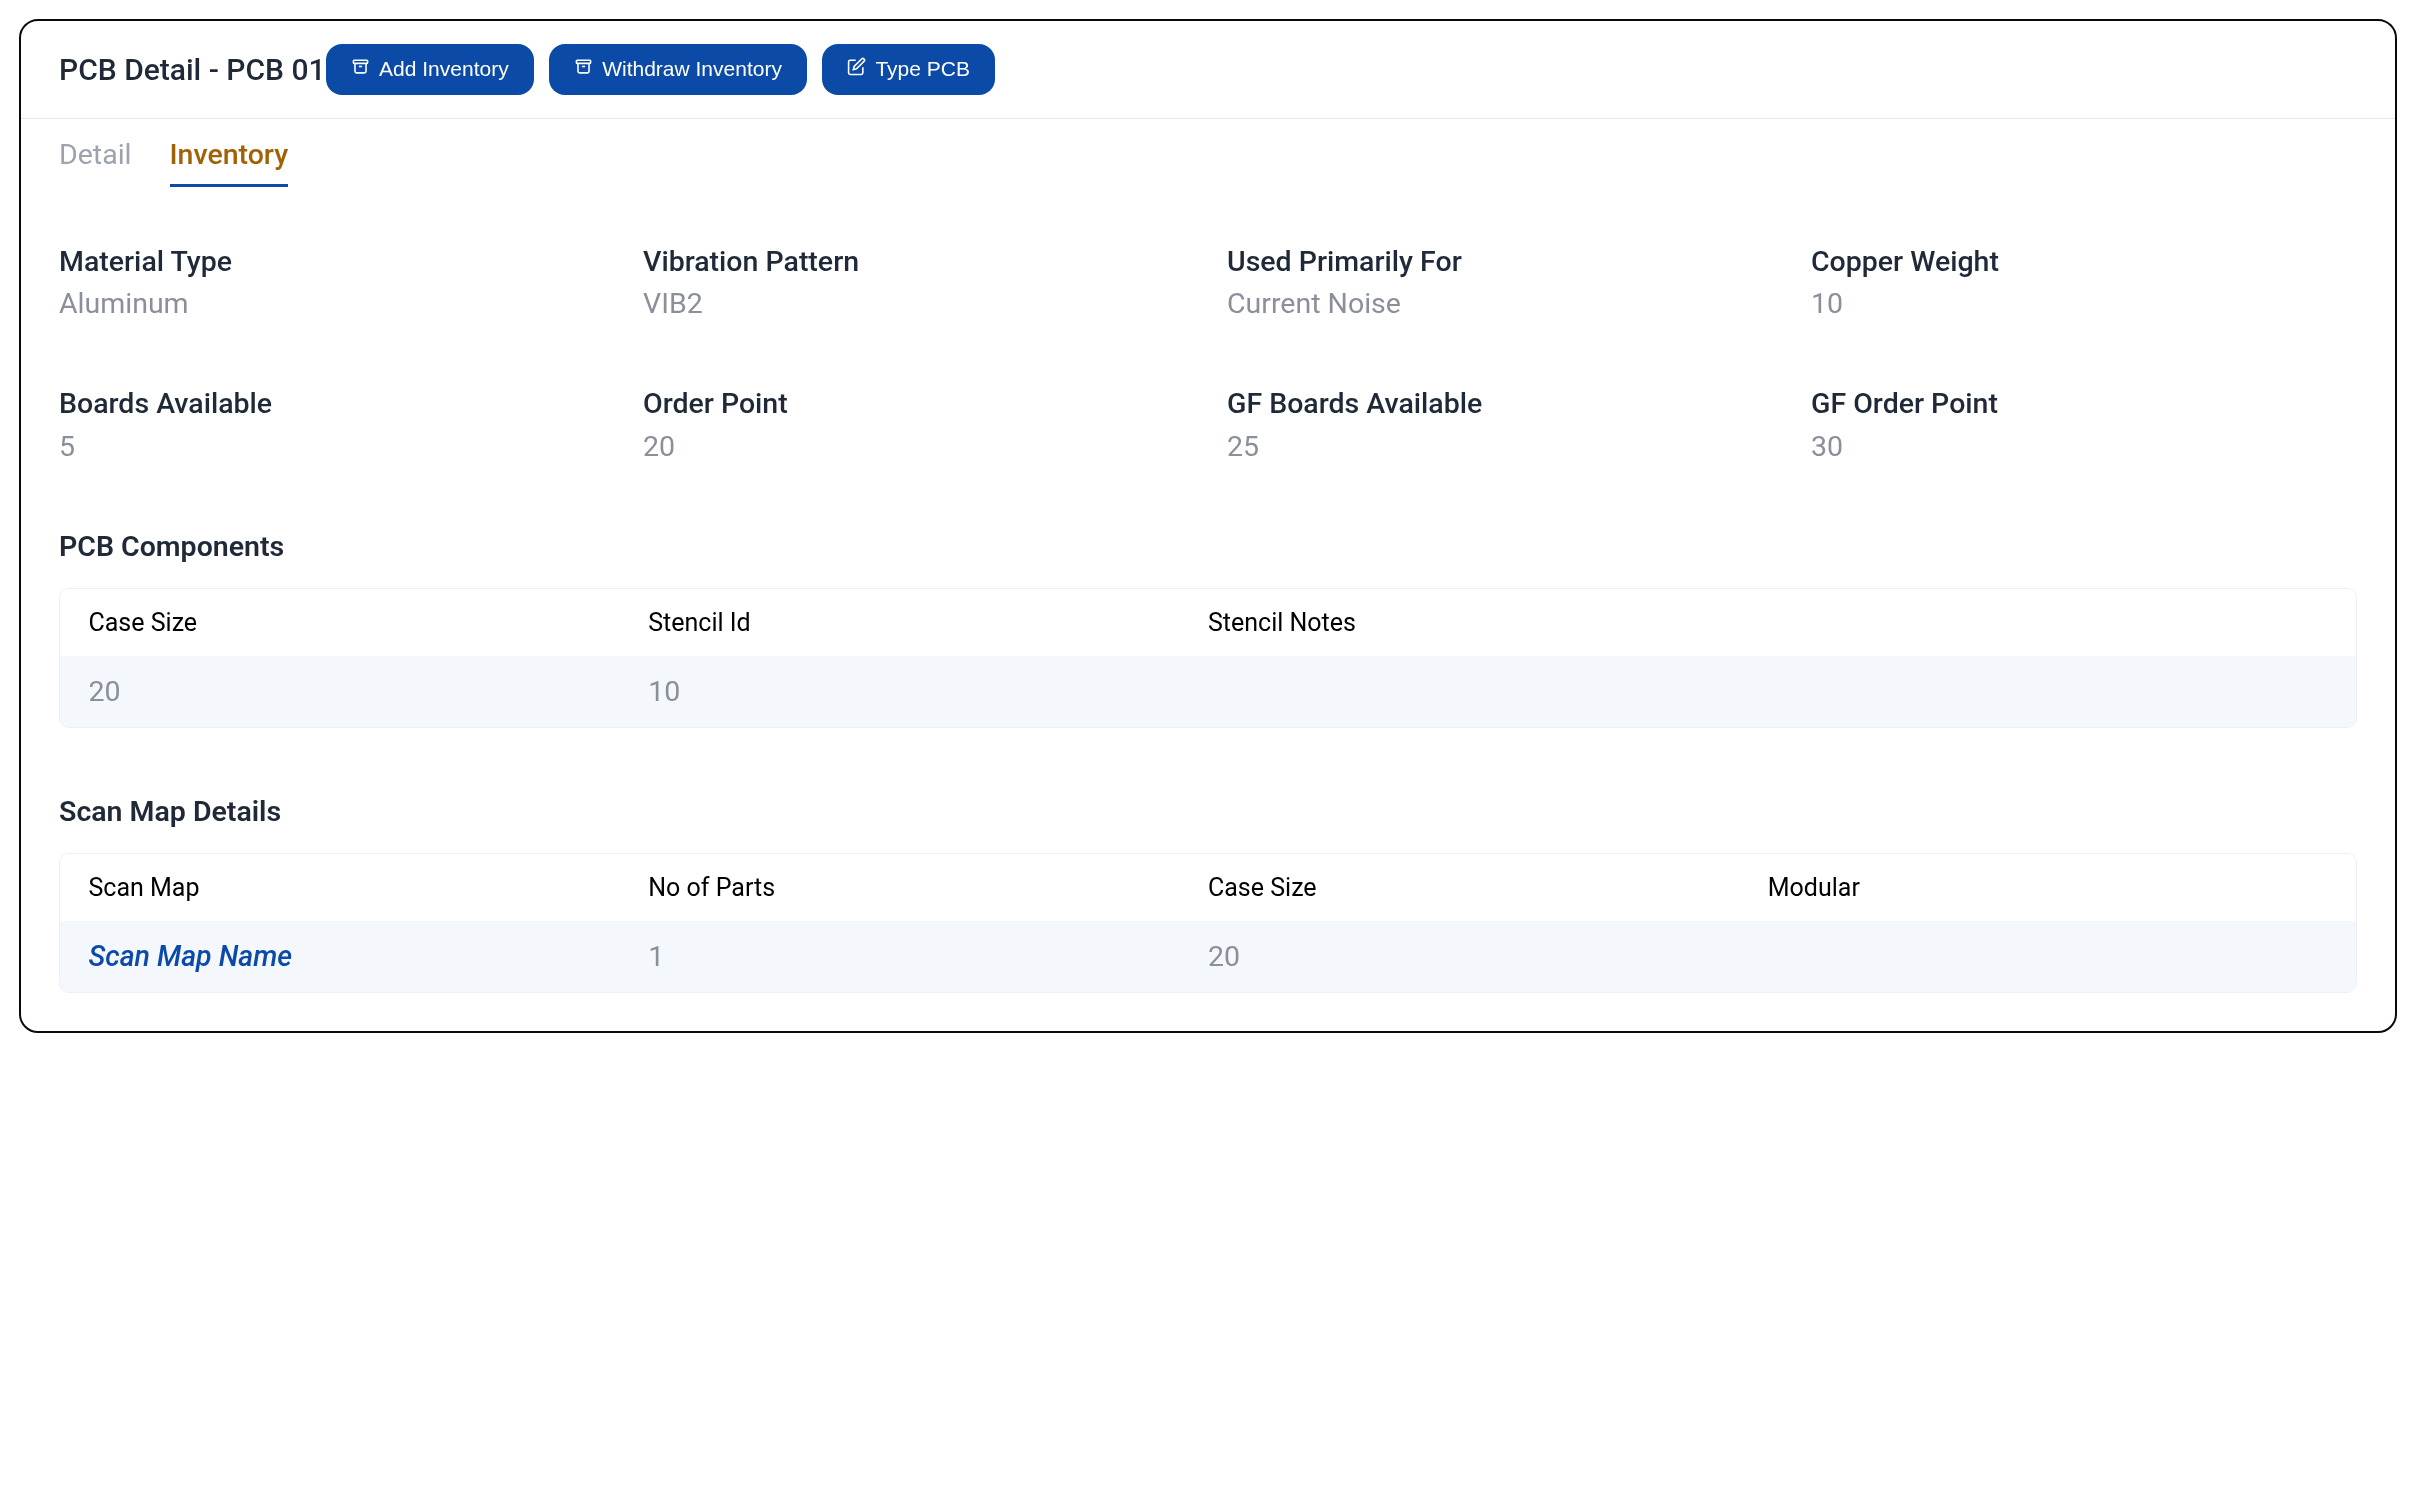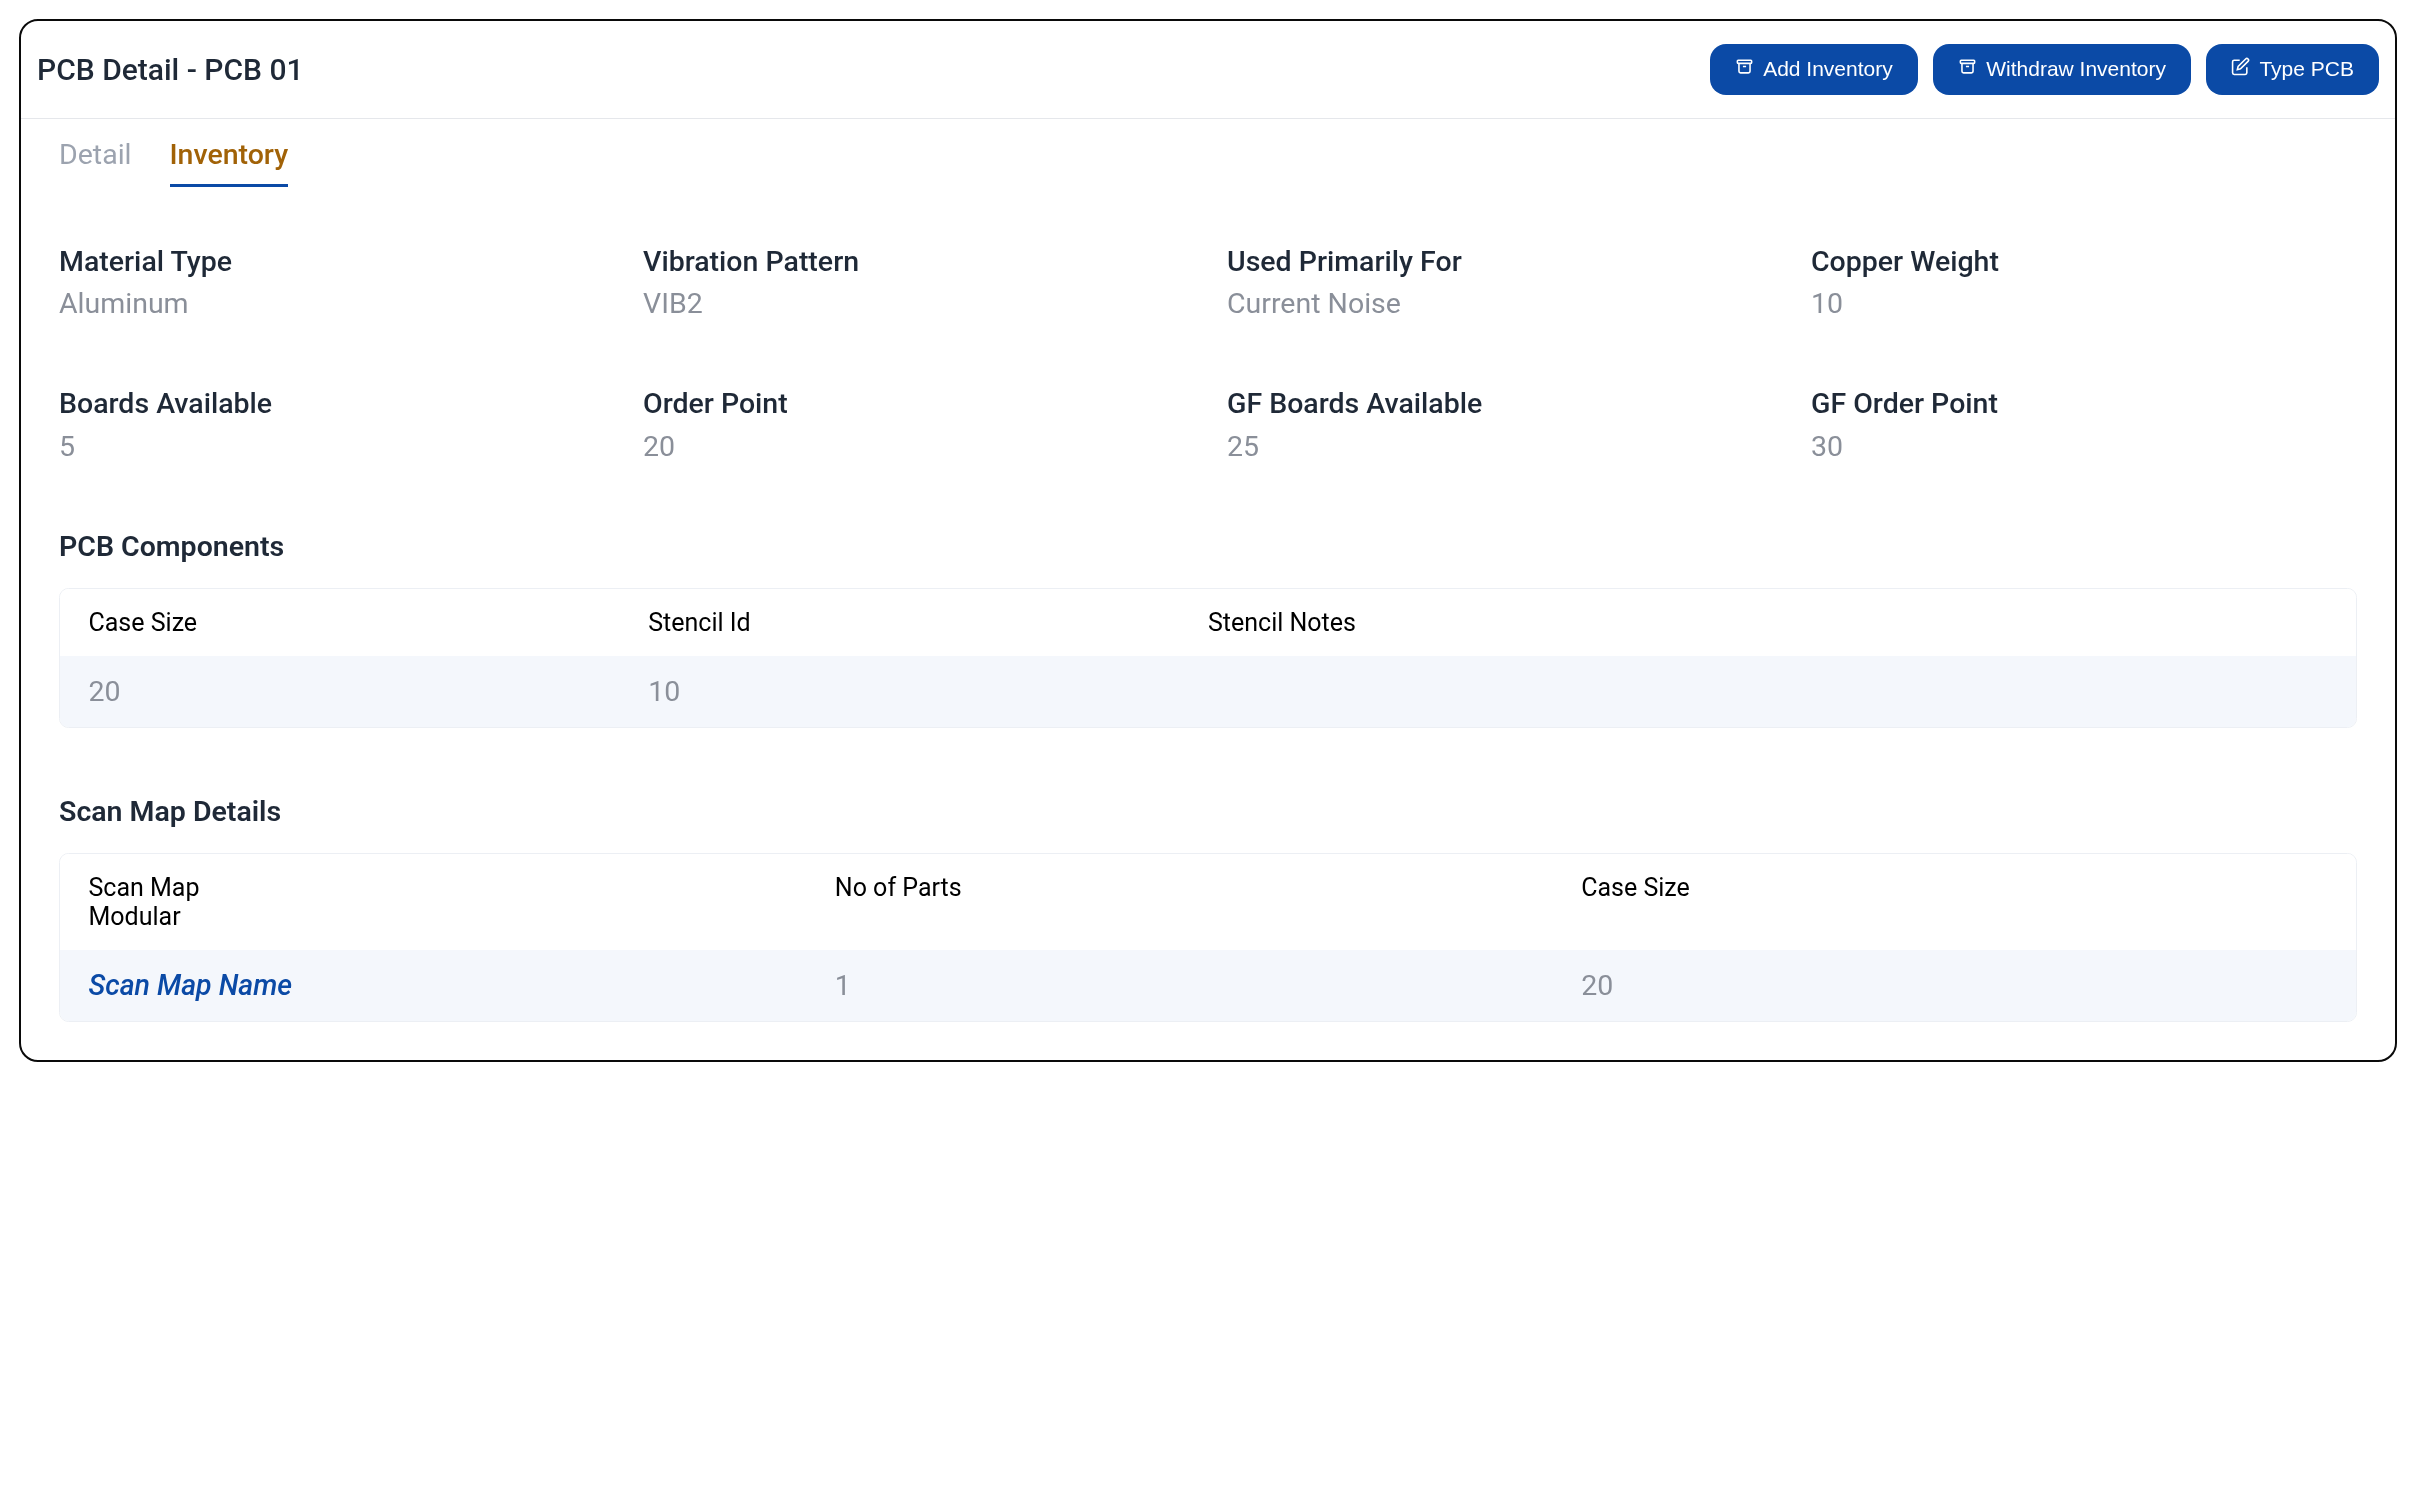--- a/index.html
+++ b/index.html
@@ -16,23 +16,22 @@
   .card {
     background: #ffffff;
     border: 2.9px solid #0a0a0a;
     border-radius: 19px;
     overflow: hidden;
     max-width: 2378px;
     margin: 0 auto;
   }
   .header {
     display: flex;
-    justify-content: space-between;
     align-items: center;
-    padding: 23px 16px;
+    padding: 23px 38px;
     border-bottom: 1px solid #e5e7eb;
   }
   .page-title {
     font-size: 30px;
     font-weight: 500;
     color: #1f2937;
   }
   .header-actions {
     display: flex;
     gap: 15px;
@@ -111,21 +110,21 @@
   }
   .table-header, .table-row {
     display: grid;
     align-items: center;
     padding: 19px 28.5px;
   }
   .comp-grid {
     grid-template-columns: 1fr 1fr 2fr;
   }
   .scan-grid {
-    grid-template-columns: 1fr 1fr 1fr;
+    grid-template-columns: 1fr 1fr 1fr 1fr;
   }
   .table-header {
     background: #ffffff;
   }
   .table-header .th {
     font-size: 25px;
     font-weight: 400;
     color: #000000;
   }
   .table-row {

